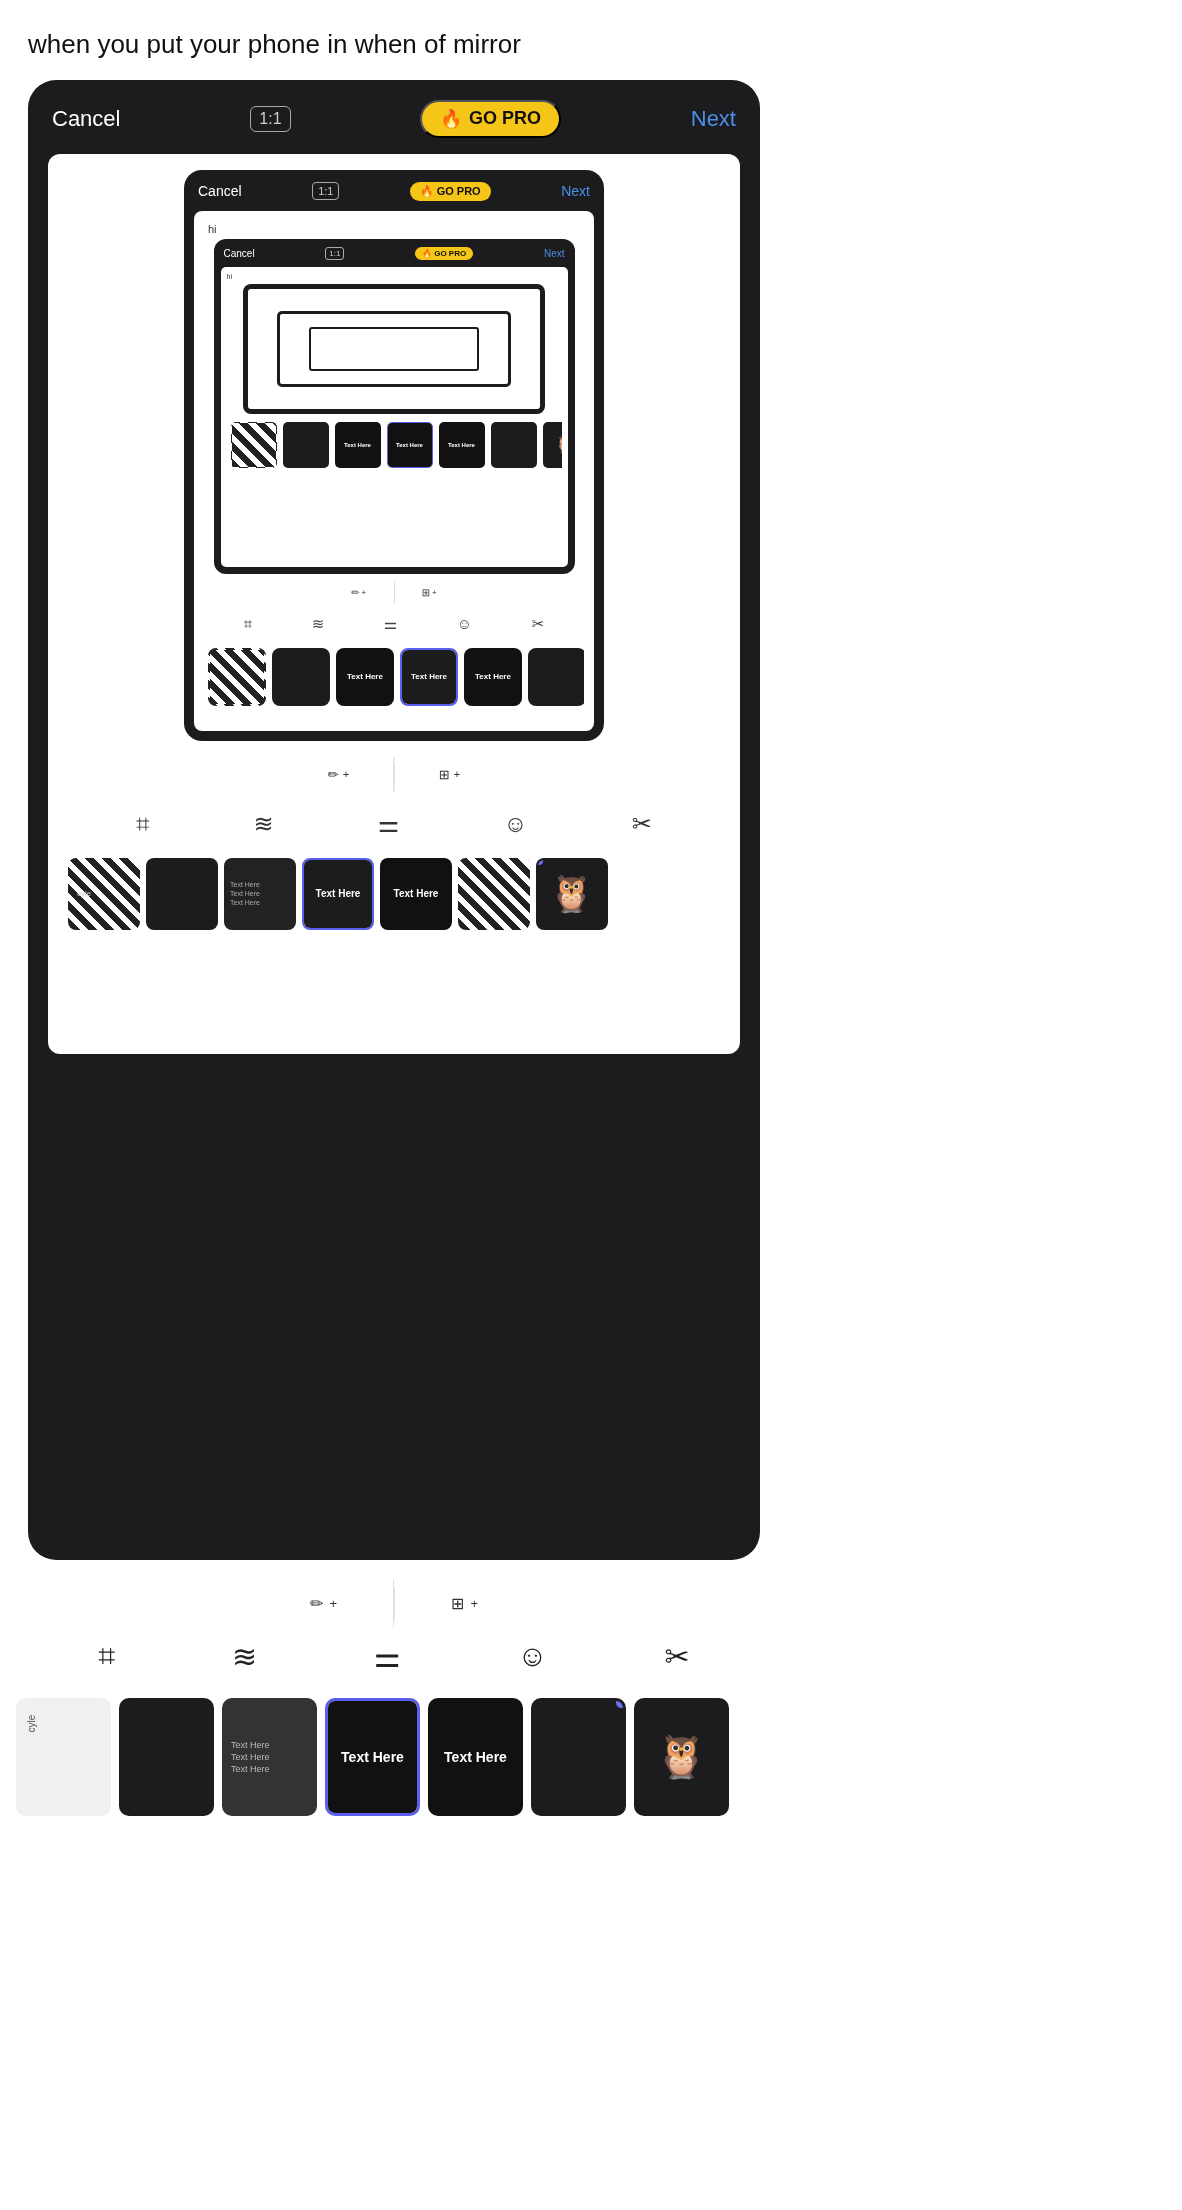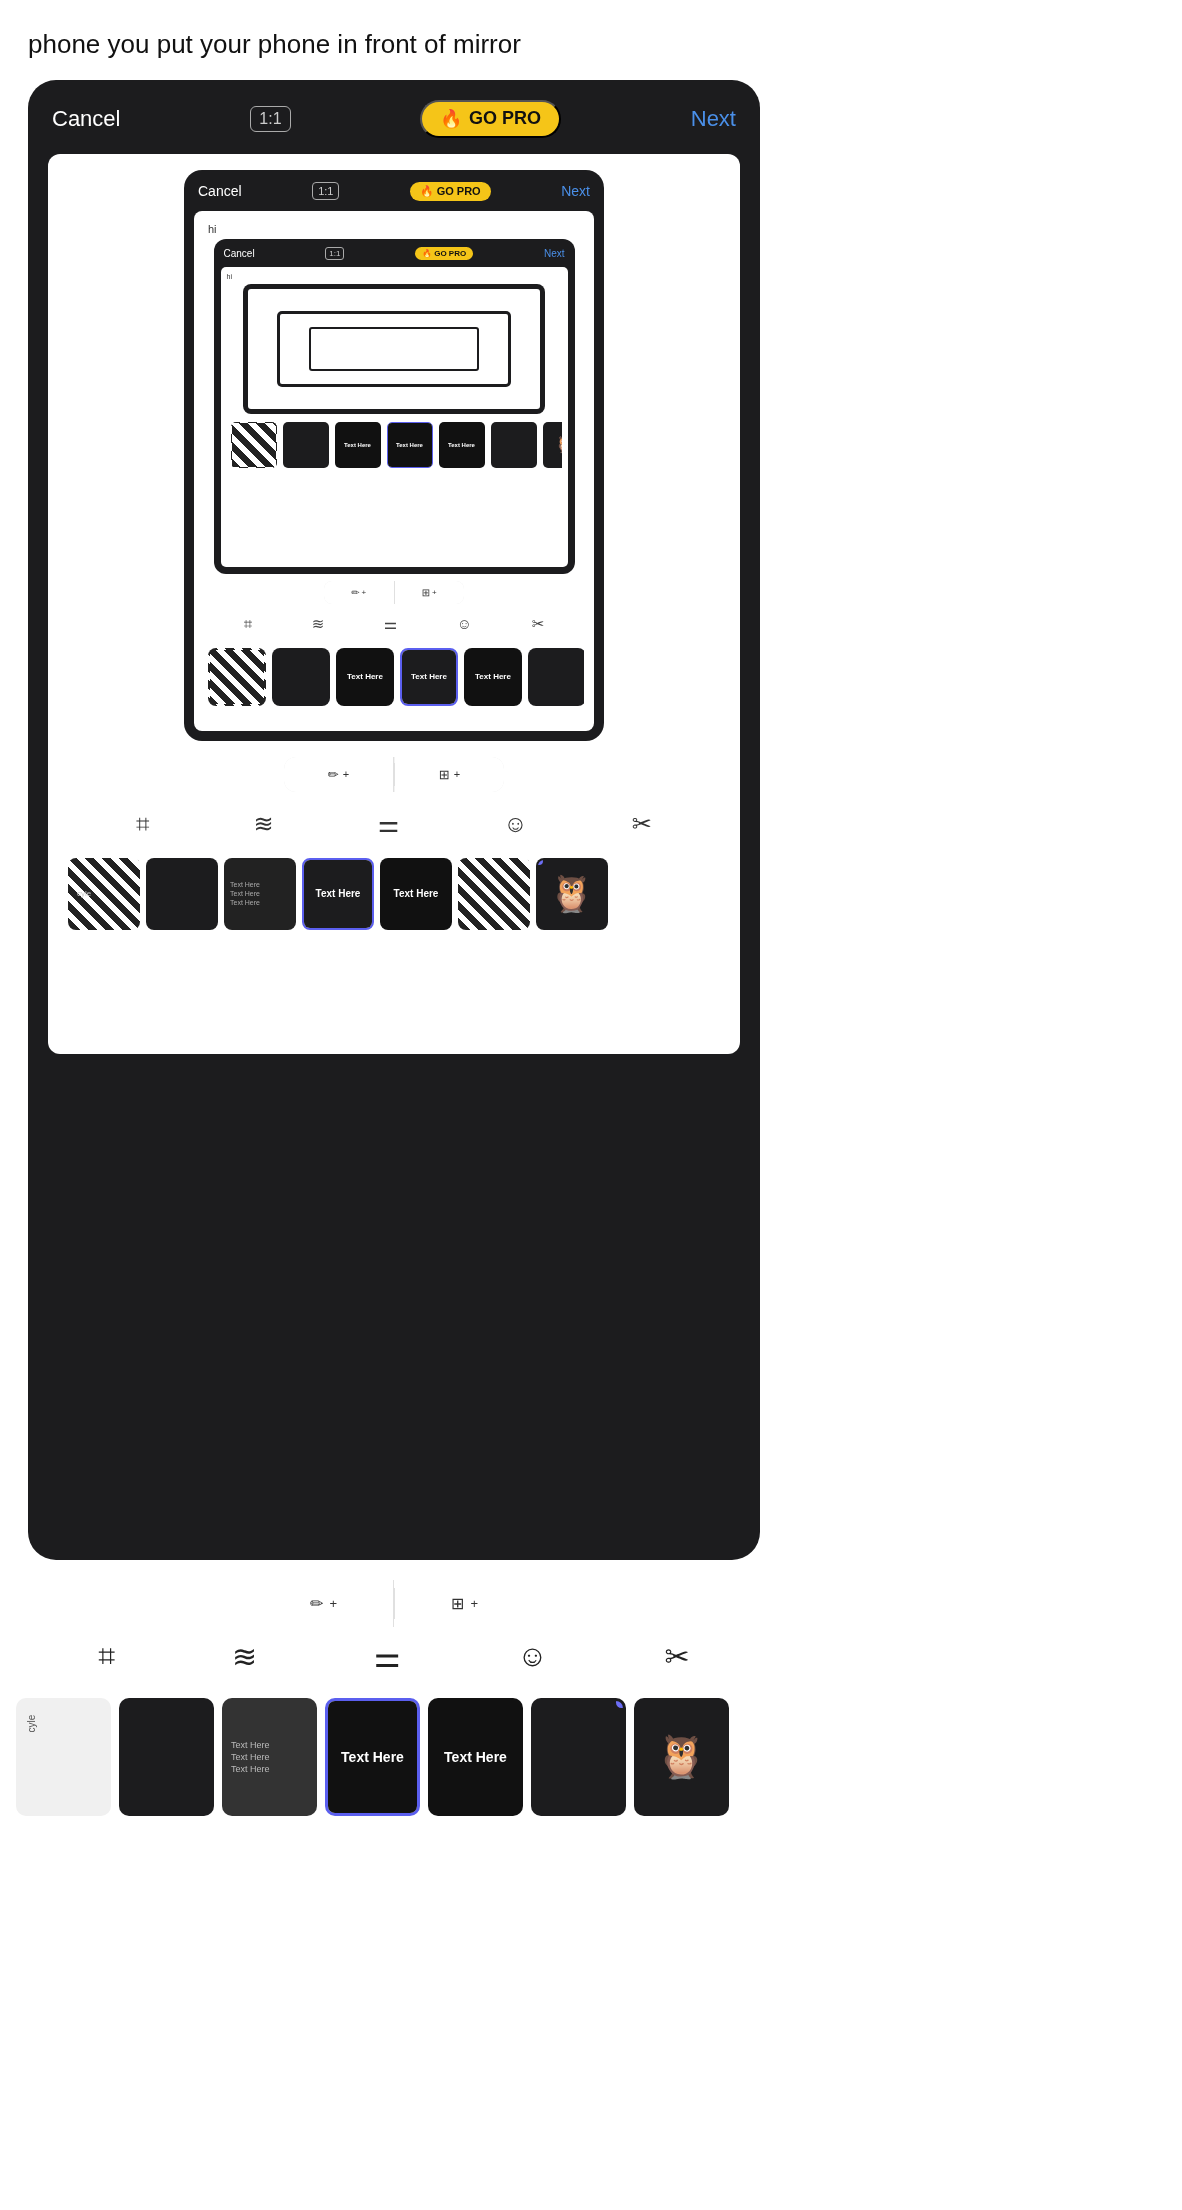--- a/index.html
+++ b/index.html
@@ -509,21 +509,21 @@
     .canvas-hi-xs {
       font-size: 7px;
       color: #333;
       align-self: flex-start;
     }
 
   </style>
 </head>
 <body>
 
-<div class="page-title">phone you put your phone in front of mirror</div>
+<div class="page-title">when you put your phone in when of mirror</div>
 
 <div class="outer-phone">
 
   <div class="top-bar">
     <span class="cancel-btn">Cancel</span>
     <span class="ratio-btn">1:1</span>
     <button class="gopro-btn">
       <span>🔥</span>
       <span>GO PRO</span>
     </button>

